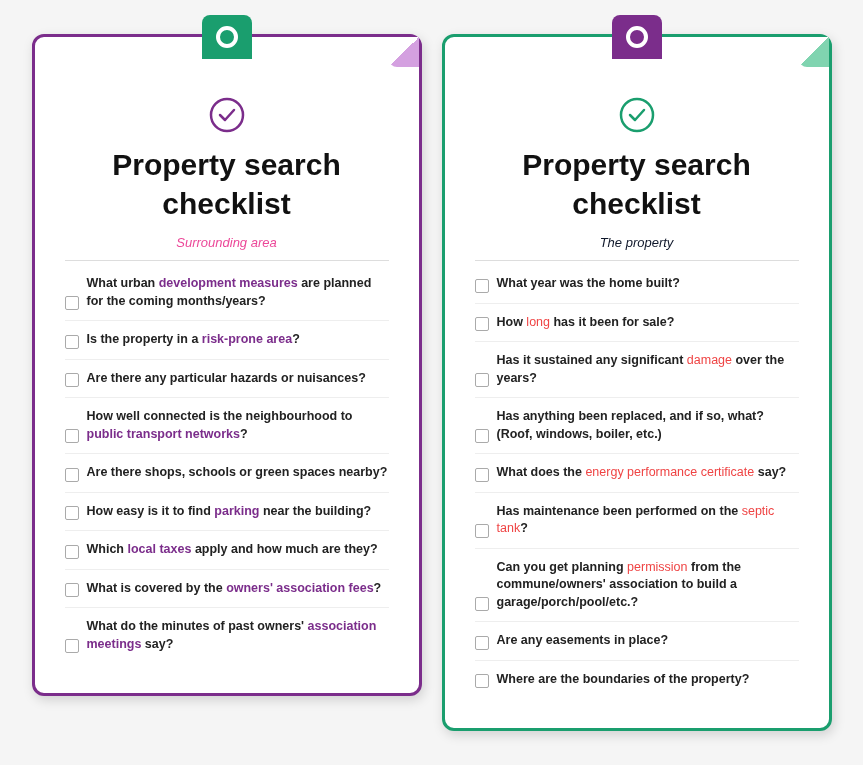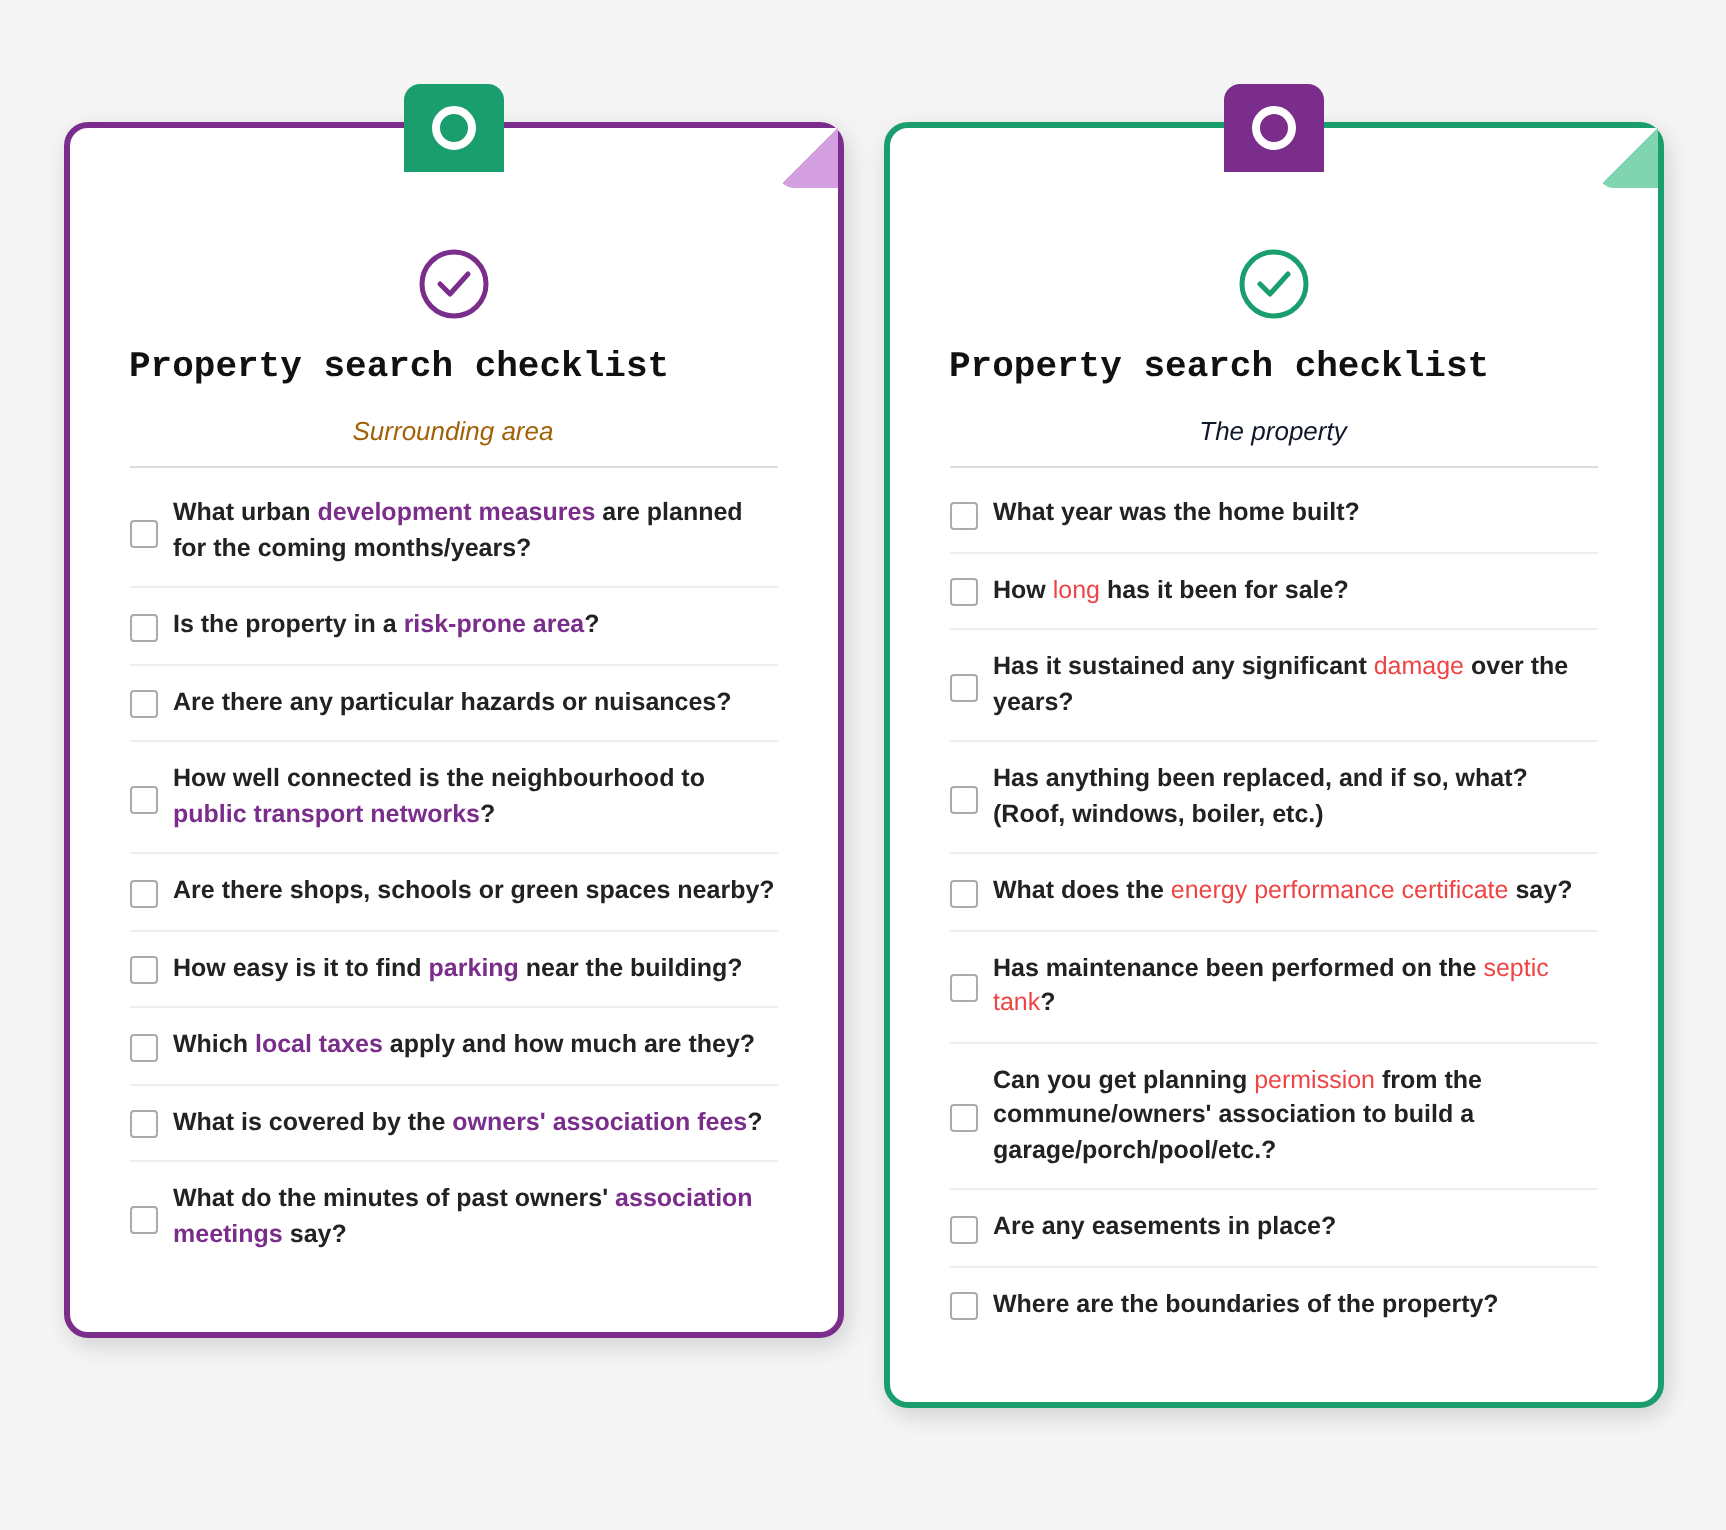--- a/index.html
+++ b/index.html
@@ -75,46 +75,46 @@
     }
     .check-icon {
       text-align: center;
       margin-bottom: 8px;
     }
     .check-icon svg {
       width: 36px;
       height: 36px;
     }
     .title {
-      font-size: 18px;
+      font-size: 30px;
       font-weight: 900;
+      text-align: center;
       color: #111;
       line-height: 1.3;
       margin-bottom: 12px;
-      font-family: Liberation Mono, monospace;
     }
     .subtitle {
       text-align: center;
       font-style: italic;
       font-size: 13px;
       margin-bottom: 4px;
     }
-    .subtitle-left { color: #a16207; }
+    .subtitle-left { color: #ec4899; }
     .subtitle-right { color: #0f172a; }
     .divider {
       border: none;
       border-top: 1px solid #ddd;
       margin: 10px 0 14px 0;
     }
     .checklist {
       list-style: none;
     }
     .checklist-item {
       display: flex;
-      align-items: center;
+      align-items: flex-end;
       gap: 8px;
       margin-bottom: 10px;
       padding-bottom: 10px;
       border-bottom: 1px solid #eee;
       font-size: 12.5px;
       line-height: 1.4;
       color: #222;
     }
     .checklist-item:last-child {
       border-bottom: none;

